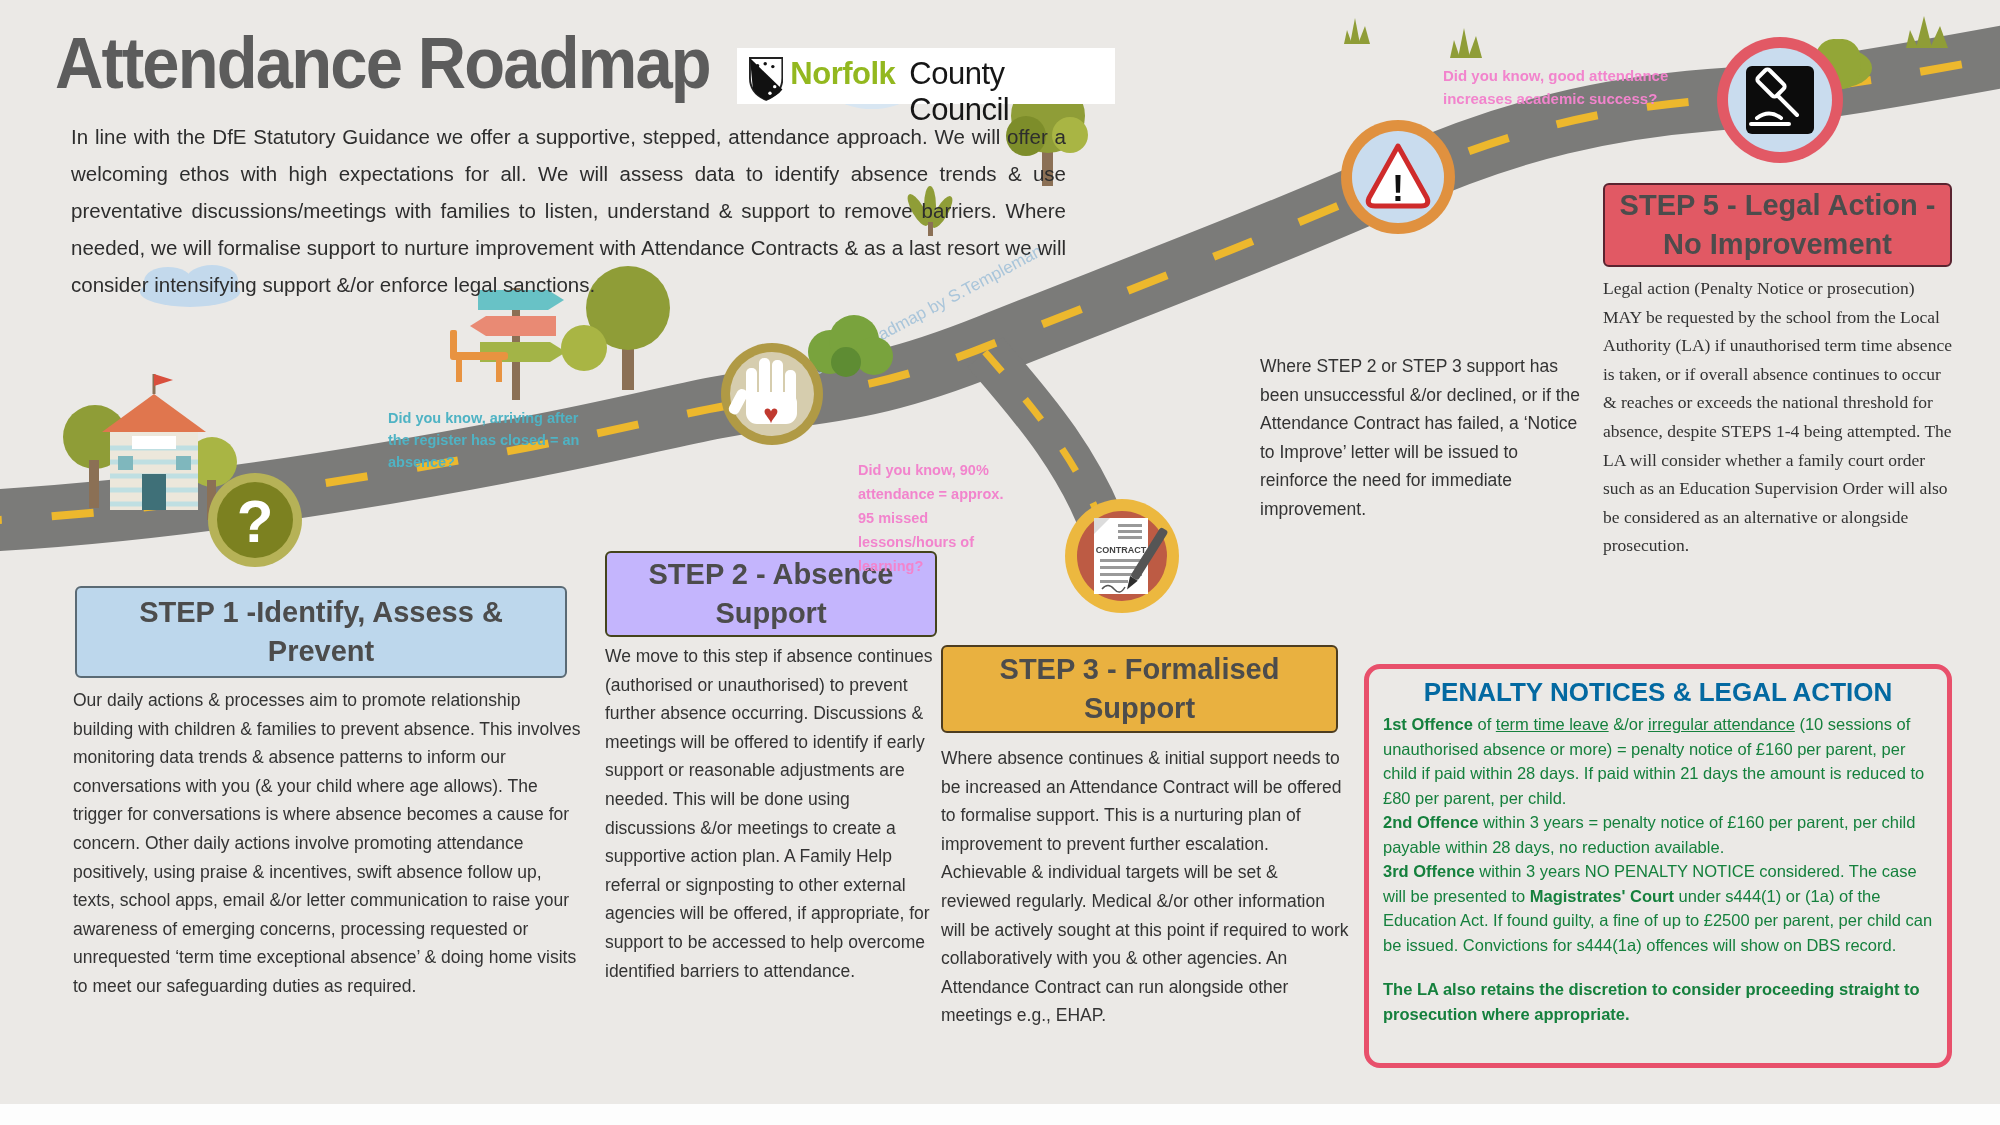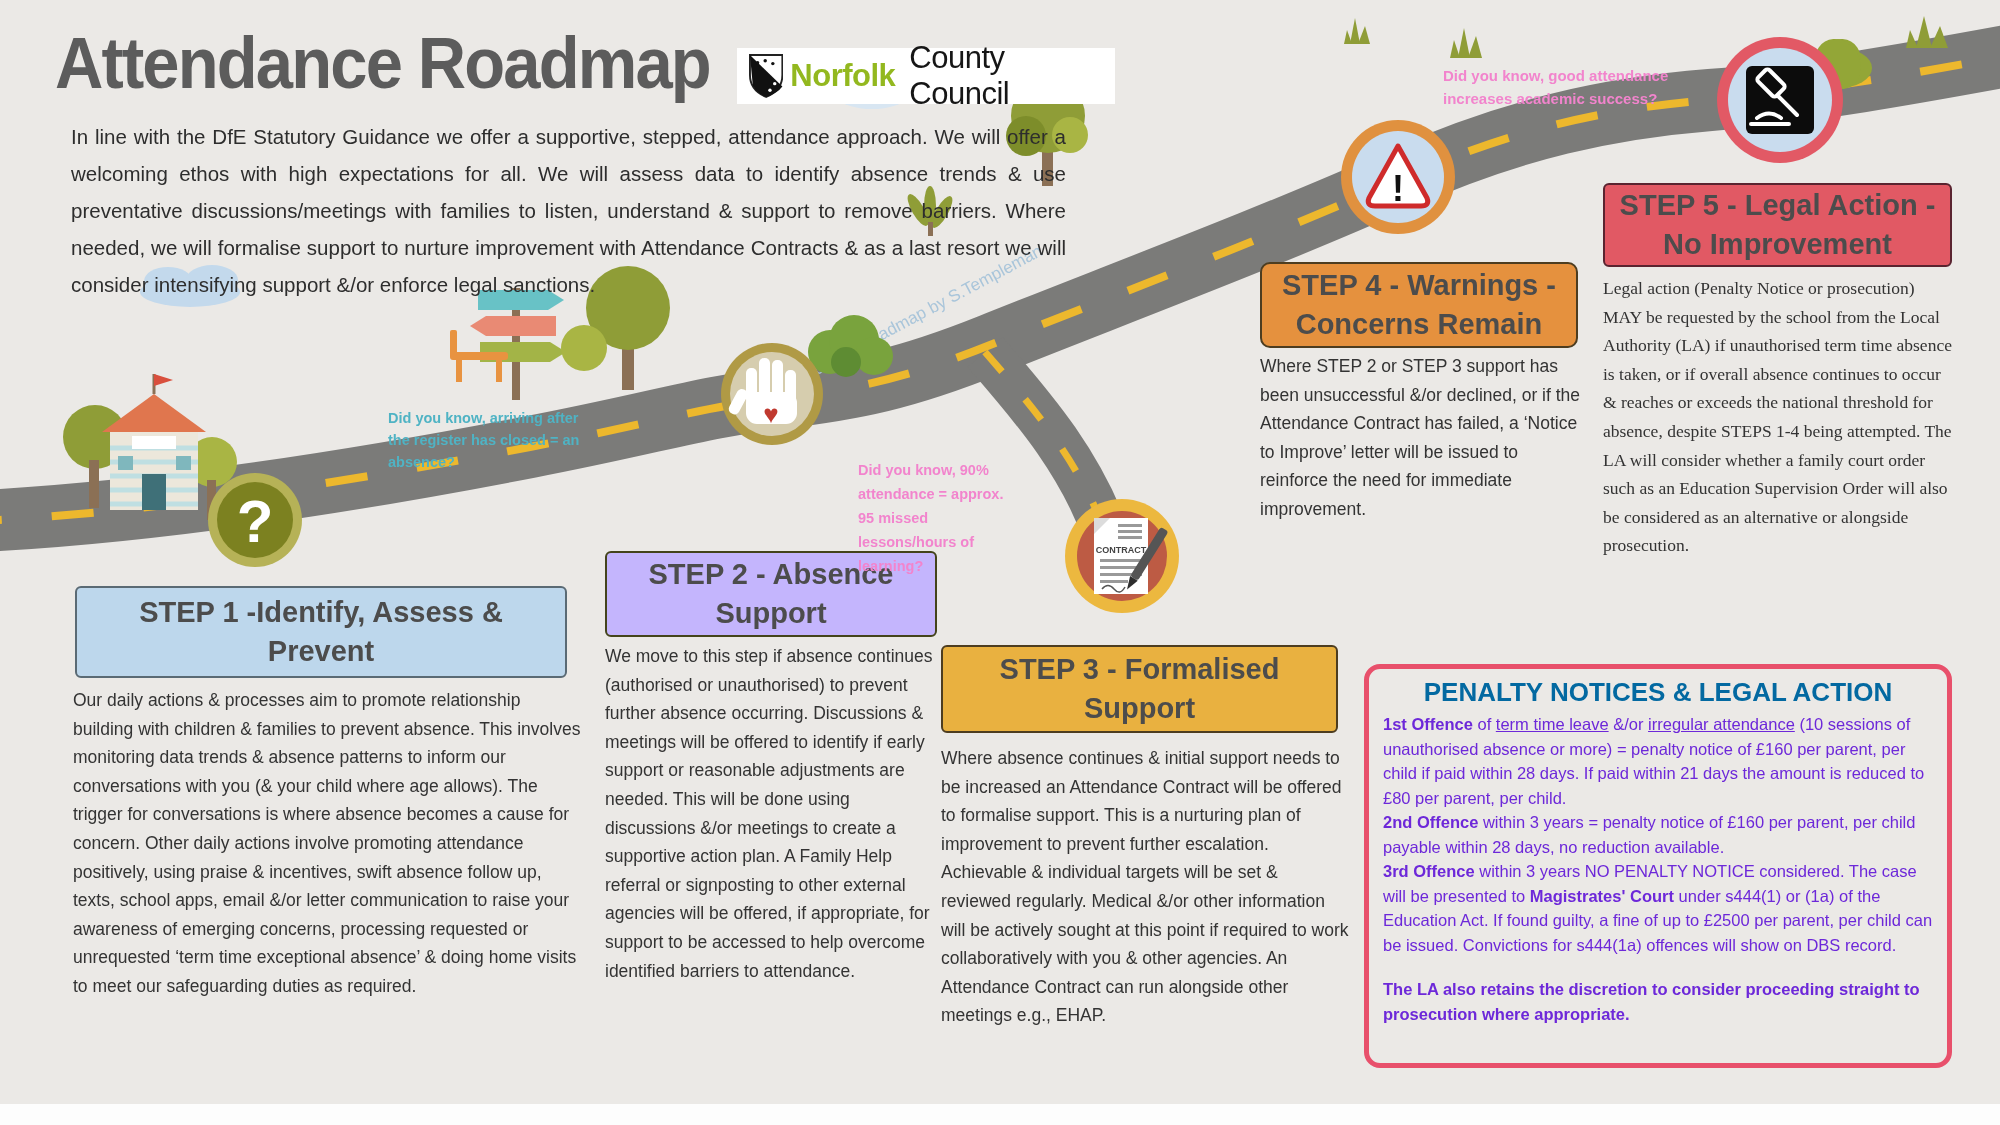--- a/index.html
+++ b/index.html
@@ -5,21 +5,21 @@
   html,body{margin:0;padding:0;background:#cfcfcf;}
   .canvas{position:relative;width:2000px;height:1125px;background:#ebe9e6;overflow:hidden;
           font-family:"Liberation Sans",sans-serif;}
   .abs{position:absolute;}
   .art{left:0;top:0;}
 
   .title{left:55px;top:22px;margin:0;font-size:72px;font-weight:700;color:#5c5c5c;
          letter-spacing:-2px;transform:scaleX(.93);transform-origin:left top;white-space:nowrap;}
 
   .logo{left:737px;top:48px;width:378px;height:56px;background:#ffffff;display:flex;
-        align-items:center;gap:7px;padding:16px 12px;box-sizing:border-box;}
+        gap:7px;padding:8px 12px;box-sizing:border-box;}
   .logo .n1{color:#93b81f;font-weight:700;font-size:31px;letter-spacing:-.5px;}
   .logo .n2{color:#161616;font-weight:400;font-size:31px;letter-spacing:-.5px;margin-left:7px;}
 
   .intro{left:55px;top:102px;width:995px;margin:16px;font-size:20.5px;line-height:37px;
          color:#2d2d2d;text-align:justify;}
 
   .step-head{box-sizing:border-box;border:2px solid #1d4ed8;border-radius:6px;display:flex;
              align-items:center;justify-content:center;text-align:center;font-weight:700;
              color:#4c4c4c;line-height:1.35;padding:4px 8px;}
   .s1{left:75px;top:586px;width:492px;height:92px;background:#bdd7ec;font-size:29px;border-color:#5a6a74;}
@@ -37,21 +37,21 @@
 
   .callout{font-weight:700;}
   .c-register{left:388px;top:407px;width:208px;font-size:14.5px;line-height:22px;color:#4fb3c4;}
   .c-lessons{left:858px;top:458px;width:162px;font-size:14.5px;line-height:24px;color:#f284cd;}
   .c-weeks{left:1155px;top:340px;width:104px;font-size:14.5px;line-height:24px;color:#4fb3c4;}
   .c-success{left:1443px;top:64px;width:238px;font-size:15px;line-height:23px;color:#f284cd;}
 
   .penalty{left:1364px;top:664px;width:588px;height:404px;border:5px solid #e8506b;border-radius:16px;
            box-sizing:border-box;padding:6px 14px 0 14px;}
   .penalty-title{color:#0369a1;font-weight:700;font-size:26px;text-align:center;margin:2px 0 4px 0;}
-  .rp{font-size:16.5px;line-height:24.5px;color:#6d28d9;}
+  .rp{font-size:16.5px;line-height:24.5px;color:#15803d;}
   .rp .b{font-weight:700;}
   .rp .u{text-decoration:underline;}
   .rp.gap{height:20px;}
 
   .footer-note{left:500px;top:1080px;width:850px;text-align:center;font-weight:700;
                font-size:19.5px;color:#f49556;}
   .bottom-strip{left:0;top:1104px;width:2000px;height:21px;background:#fdfdfd;}
 </style>
 </head>
 <body>
@@ -248,23 +248,20 @@
 
   <div class="abs step-head s1">
       <span>STEP 1 -Identify, Assess &amp; Prevent</span>
     </div>
   <div class="abs step-head s2">
       <span>STEP 2 - Absence Support</span>
     </div>
   <div class="abs step-head s3">
       <span>STEP 3 - Formalised Support</span>
     </div>
-  <div class="abs step-head s4">
-      <span>STEP 4 - Warnings - Concerns Remain</span>
-    </div>
   <div class="abs step-head s5">
       <span>STEP 5 - Legal Action - No Improvement</span>
     </div>
 
   <div class="abs step-body b1">Our daily actions &amp; processes aim to promote relationship building with children &amp; families to prevent absence.  This involves monitoring data trends &amp; absence patterns to inform our conversations with you (&amp; your child where age allows).  The trigger for conversations is where absence becomes a cause for concern. Other daily actions involve promoting attendance positively, using praise &amp; incentives, swift absence follow up, texts, school apps, email &amp;/or letter communication to raise your awareness of emerging concerns, processing requested or unrequested ‘term time exceptional absence’ &amp; doing home visits to meet our safeguarding duties as required.</div>
   <div class="abs step-body b2">We move to this step if absence continues (authorised or unauthorised) to prevent further absence occurring.  Discussions &amp; meetings will be offered to identify if early support or reasonable adjustments are needed.  This will be done using discussions &amp;/or meetings to create a supportive action plan.  A Family Help referral or signposting to other external agencies will be offered, if appropriate, for support to be accessed to help overcome identified barriers to attendance.</div>
   <div class="abs step-body b3">Where absence continues &amp; initial support needs to be increased an Attendance Contract will be offered to formalise support. This is a nurturing plan of improvement to prevent further escalation.  Achievable &amp; individual targets will be set &amp; reviewed regularly.  Medical &amp;/or other information will be actively sought at this point if required to work collaboratively with you &amp; other agencies.  An Attendance Contract can run alongside other meetings e.g., EHAP.</div>
   <div class="abs step-body b4">Where STEP 2 or STEP 3 support has been unsuccessful &amp;/or declined, or if the Attendance Contract has failed, a ‘Notice to Improve’ letter will be issued to reinforce the need for immediate improvement.</div>
   <div class="abs step-body b5">Legal action (Penalty Notice or prosecution) MAY be requested by the school from the Local Authority (LA) if unauthorised term time absence is taken, or if overall absence continues to occur &amp; reaches or exceeds the national threshold for absence, despite STEPS 1-4 being attempted. The LA will consider whether a family court order such as an Education Supervision Order will also be considered as an alternative or alongside prosecution.</div>
 

